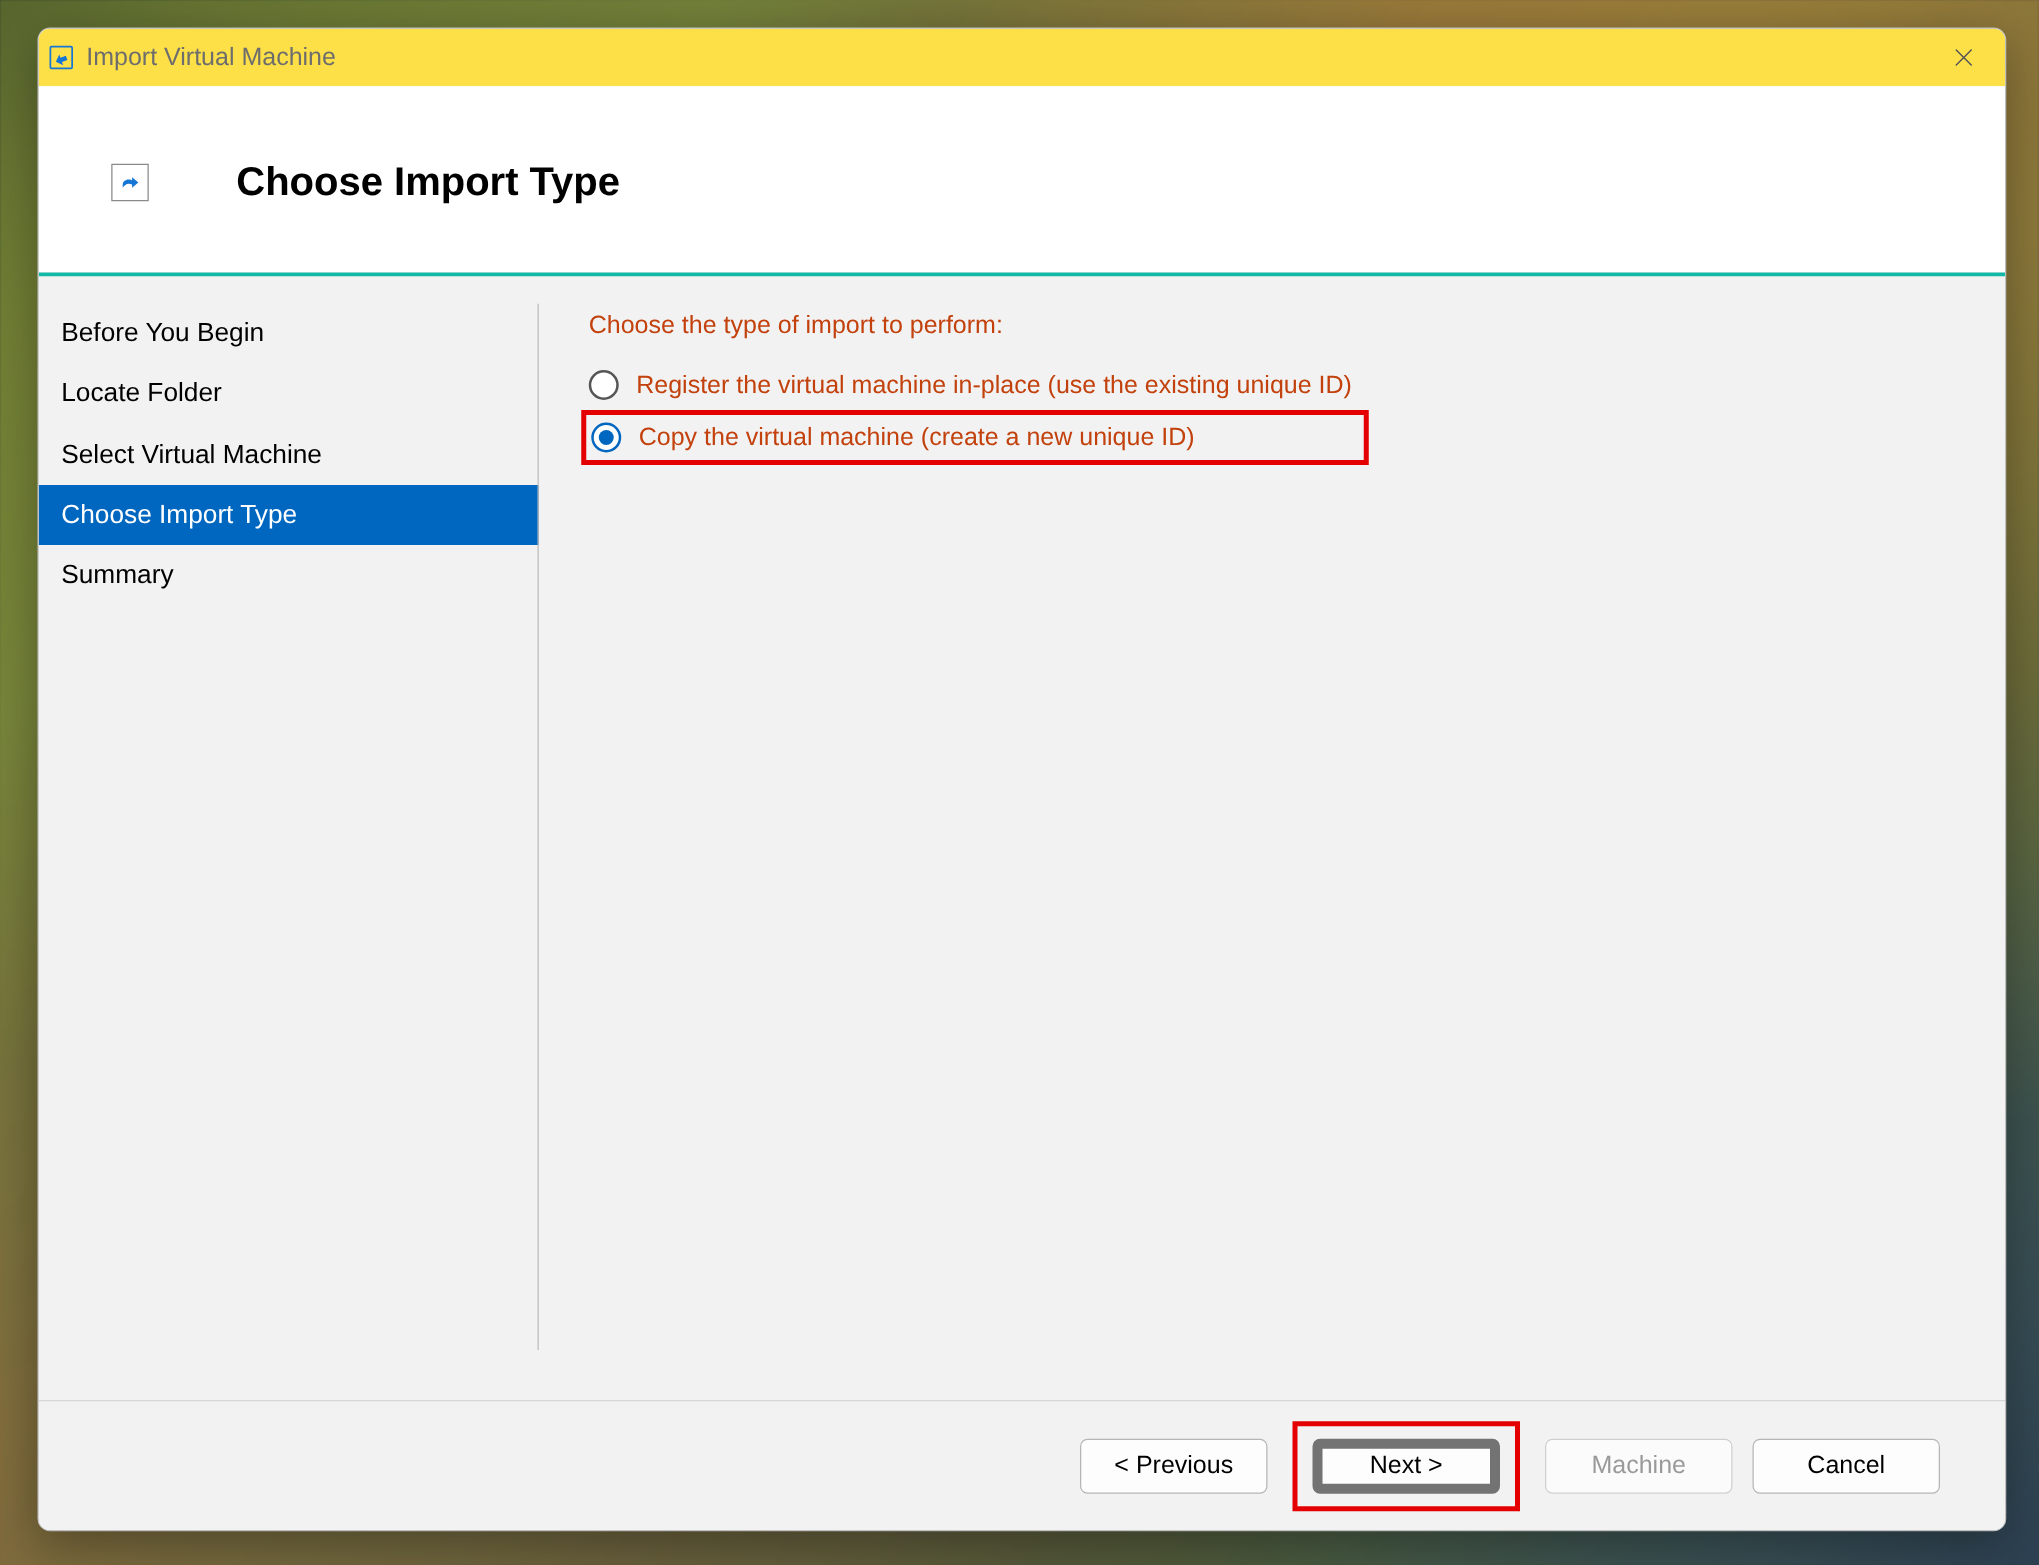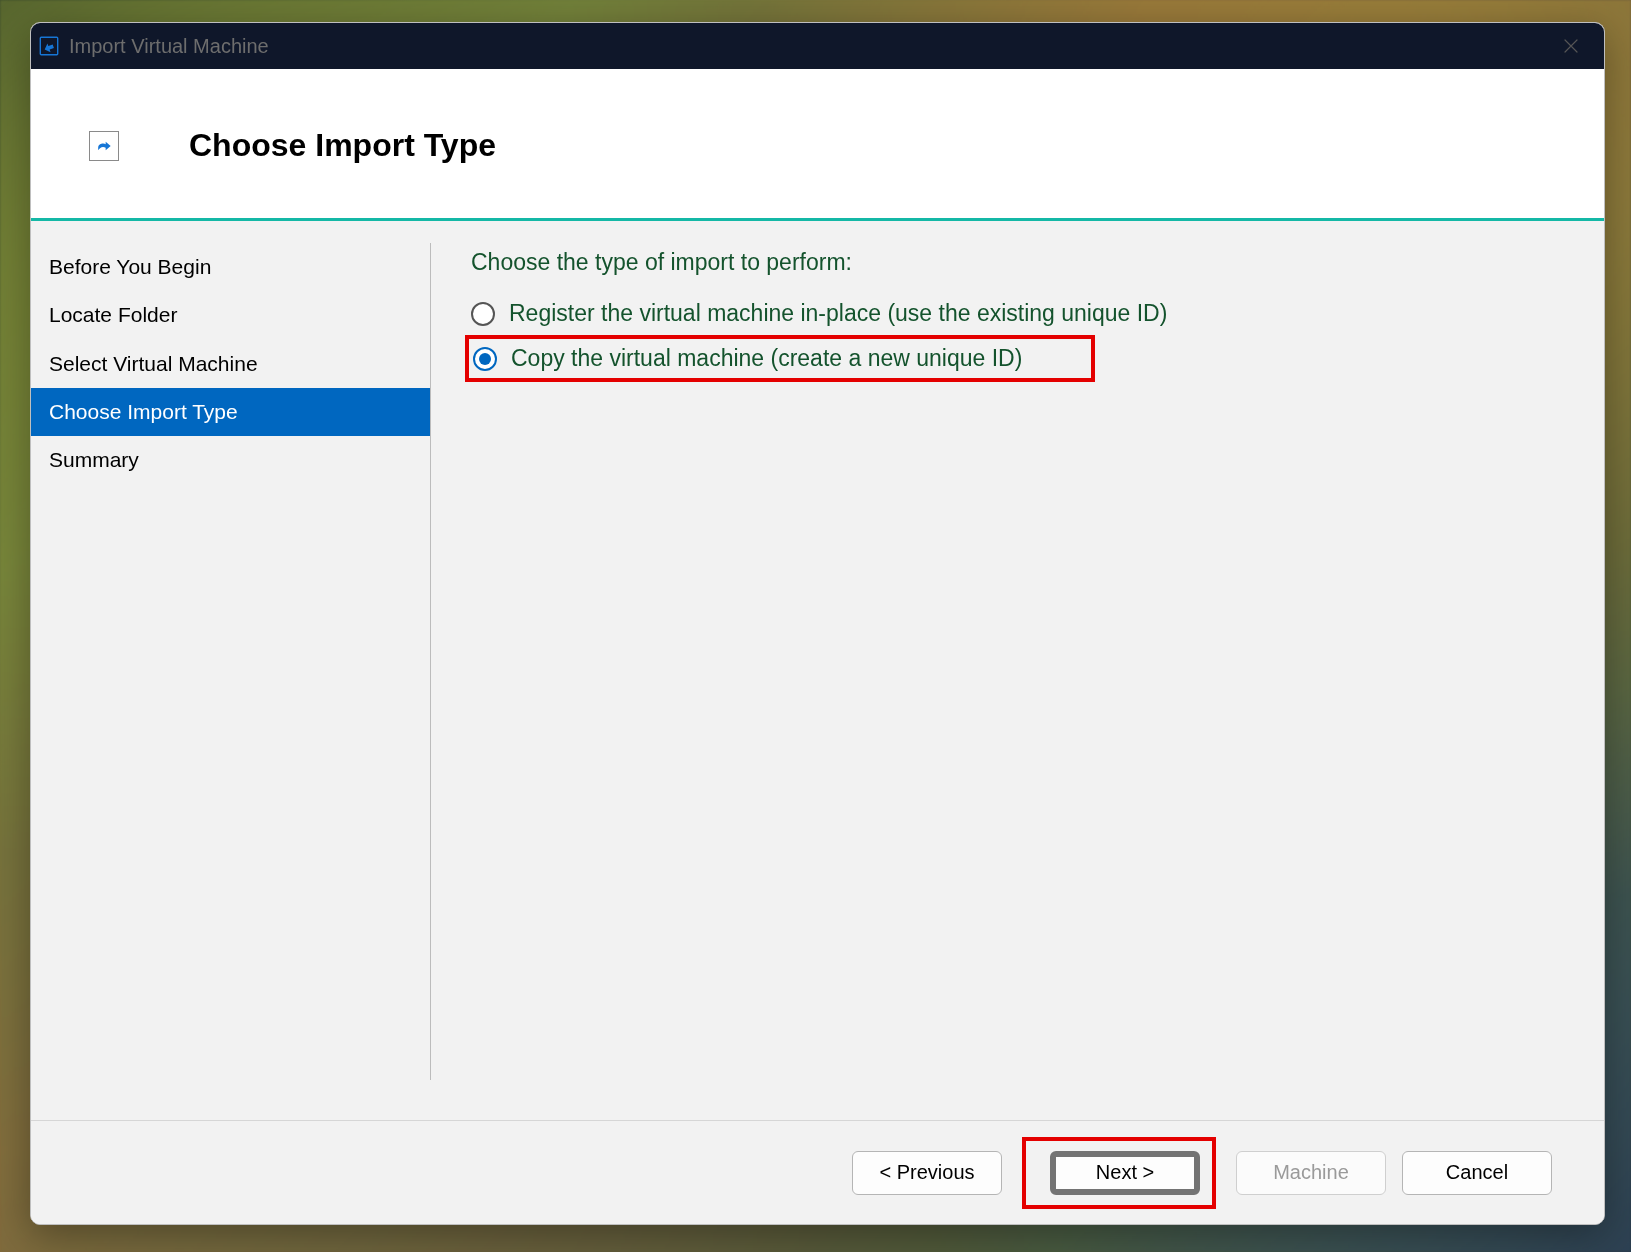--- a/index.html
+++ b/index.html
@@ -35,21 +35,21 @@
     box-shadow: 0 10px 40px rgba(0,0,0,.35);
     display: flex;
     flex-direction: column;
     overflow: hidden;
   }
   .titlebar {
     height: 46px;
     display: flex;
     align-items: center;
     padding: 0 10px 0 6px;
-    background: #0f172a;
+    background: #fde047;
   }
   .titlebar .app-icon {
     width: 24px;
     height: 24px;
     margin-right: 8px;
     display:flex;align-items:center;justify-content:center;
   }
   .titlebar .app-icon svg { width:22px; height:22px; }
   .titlebar .title {
     color: #6d6d6d;
@@ -116,22 +116,22 @@
     line-height:1.35;
   }
   .step.selected {
     background:#0067c0;
     color:#fff;
   }
 
   .content {
     flex:1;
     padding: 28px 48px 0 40px;
-    font-size: 23px;
-    color:#14532d;
+    font-size: 20px;
+    color:#c2410c;
   }
   .prompt {
     margin-bottom: 18px;
   }
   .options { }
   .option {
     display:flex;
     align-items:center;
     gap: 14px;
     padding: 6px 0;
@@ -177,22 +177,21 @@
     background:#fdfdfd;
     border:1px solid #b5b5b5;
     border-radius:6px;
     font-size:20px;
     color:#000;
     display:flex;align-items:center;justify-content:center;
     cursor:pointer;
     user-select:none;
   }
   .btn.default {
-    border:6px solid #737373;
-    margin-left:12px;
+    border:8px solid #737373;
   }
   .btn.disabled {
     color:#9a9a9a;
     background:#fbfbfb;
     border-color:#cfcfcf;
     cursor:default;
   }
   .footer .slot {
     position:relative;
     display:flex;

